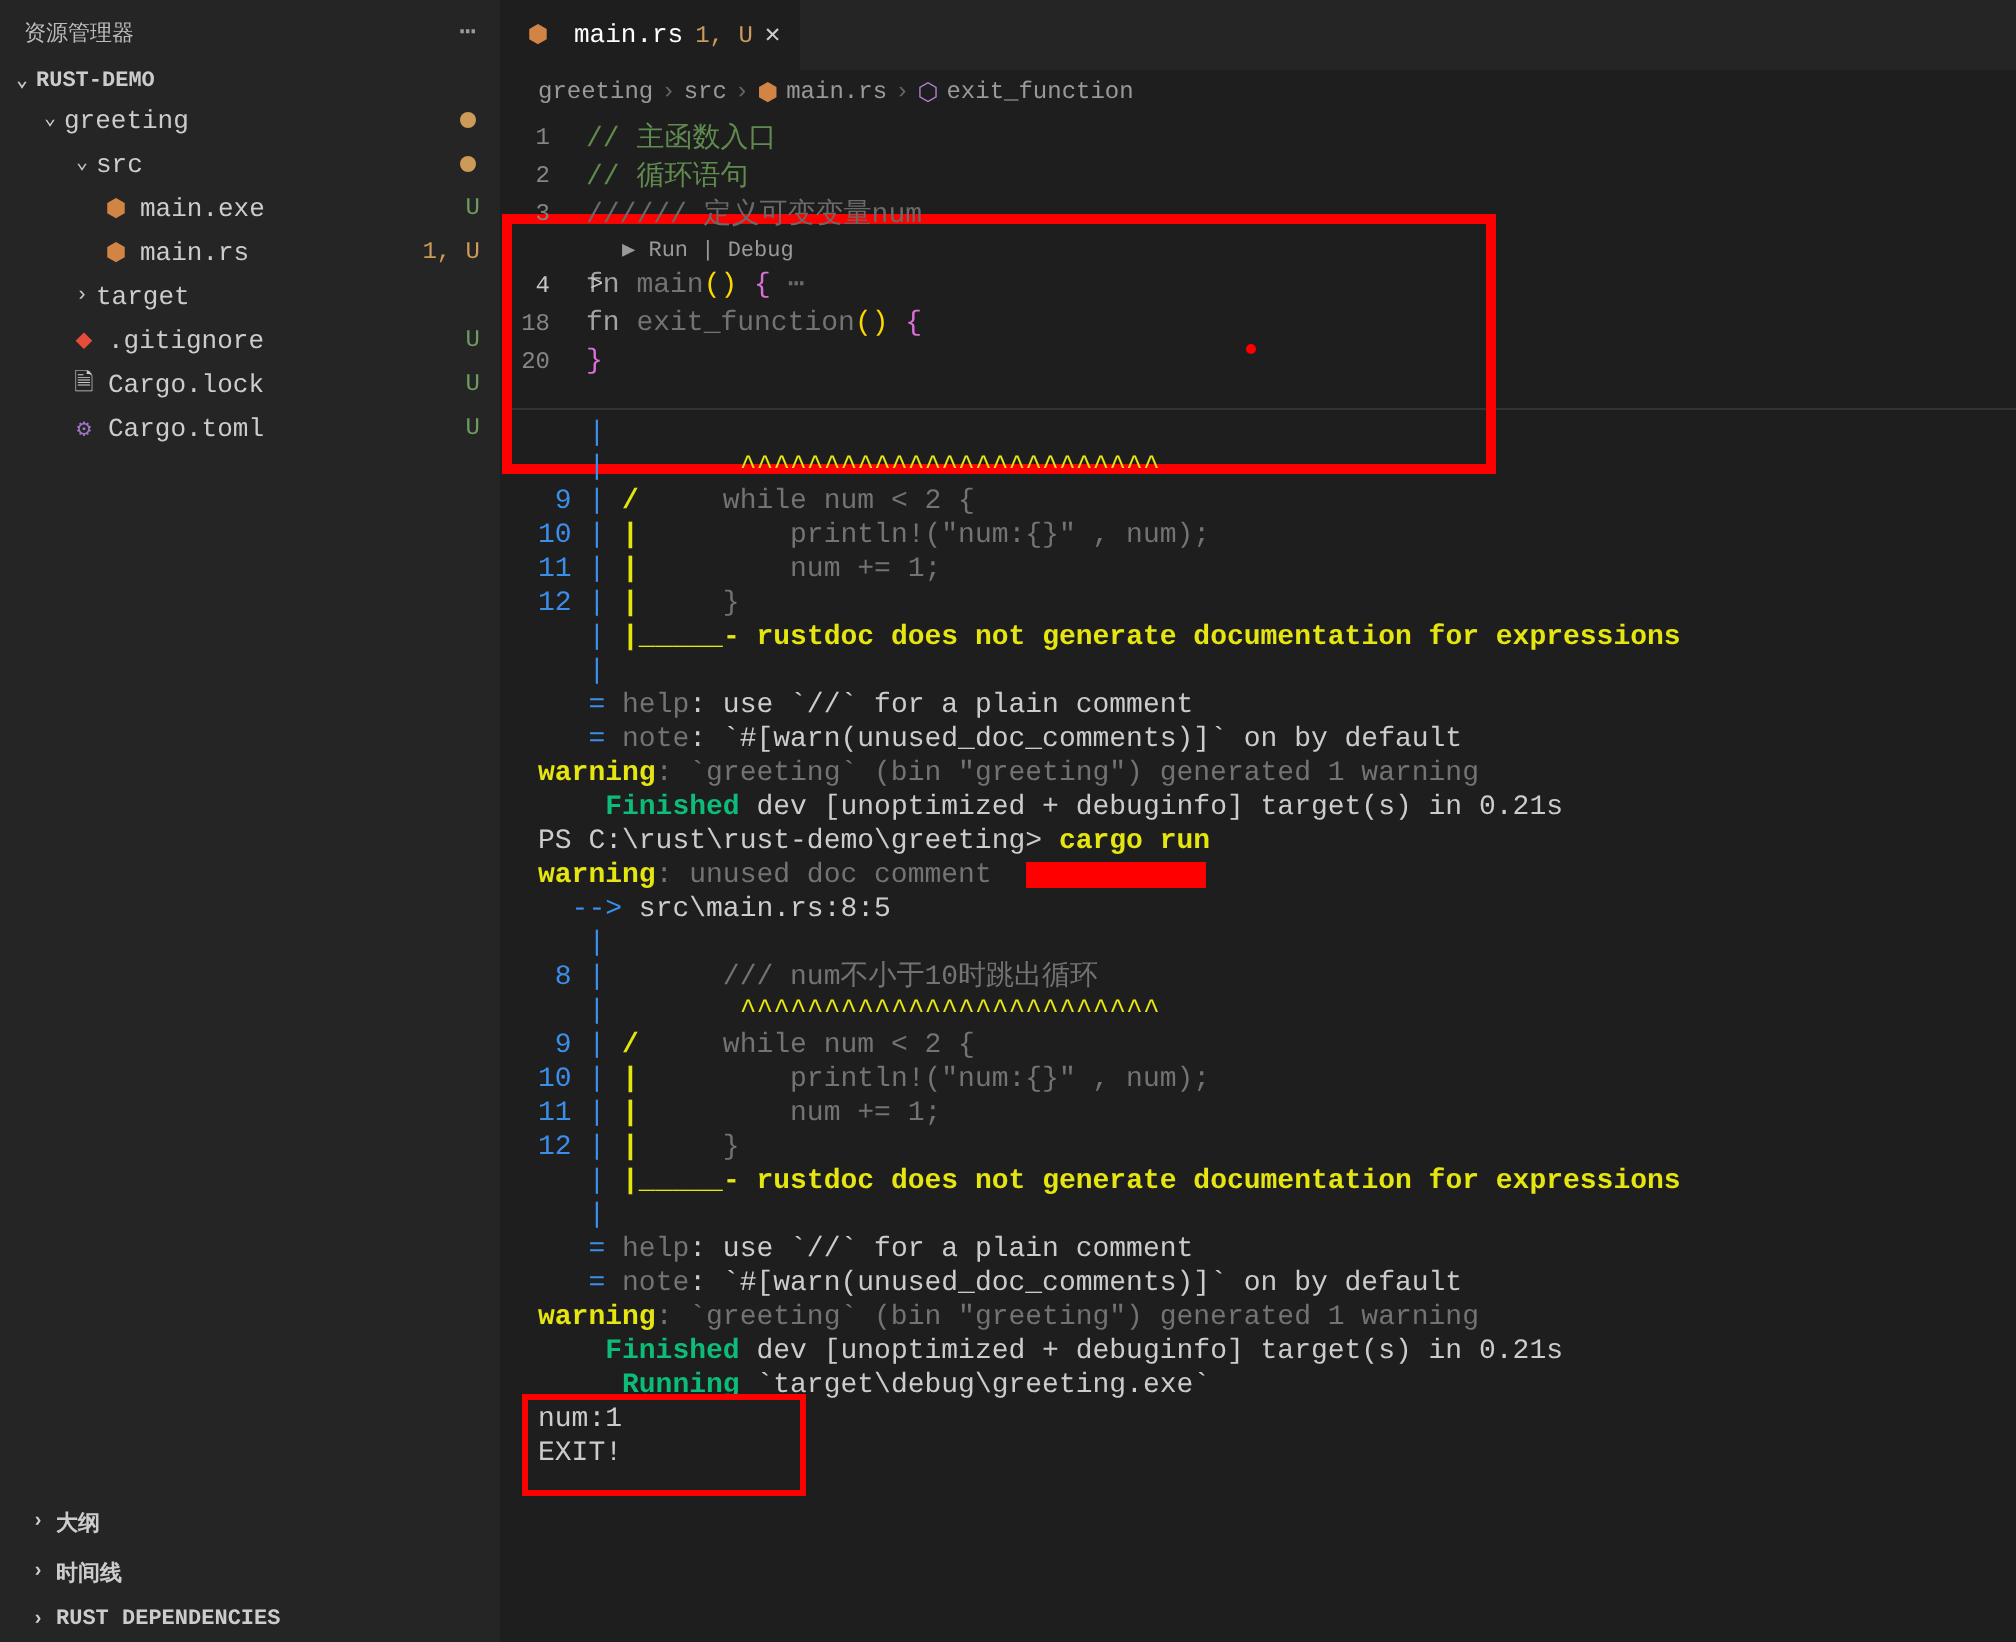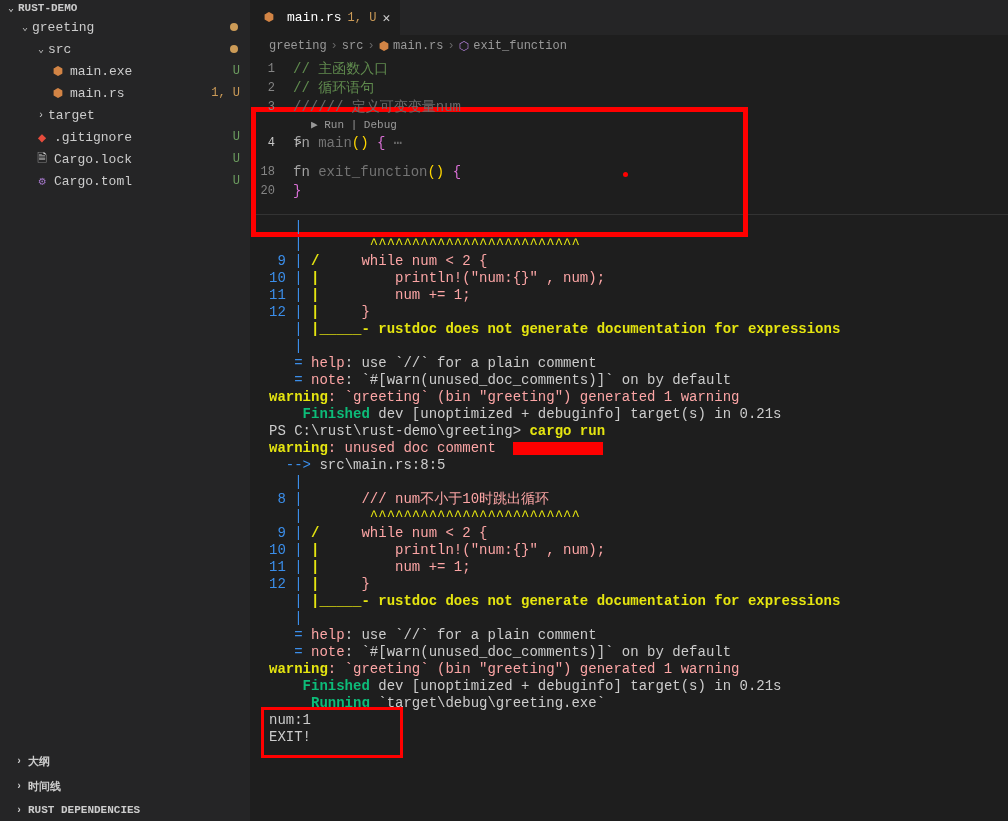--- a/index.html
+++ b/index.html
@@ -202,21 +202,21 @@
       overflow: hidden;
       font-size: 14px;
       line-height: 17px;
       white-space: pre;
       position: relative;
     }
     .term-cyan { color: #3b8eea; }
     .term-green { color: #0dbc79; font-weight: bold; }
     .term-yellow { color: #e5e510; font-weight: bold; }
     .term-yellow-wave { color: #e5e510; }
-    .term-white { color: #fca5a5; }
+    .term-white { color: #737373; }
     .term-gray { color: #cccccc; }
     .cargo-annotation {
       position: absolute;
       color: #ff0000;
       font-size: 20px;
       font-family: 'SimSun', serif;
       top: 0px;
       left: 302px;
     }
     .red-highlight {
@@ -247,20 +247,24 @@
       height: 19px;
       background: #282828;
       border: 1px solid #333;
       z-index: -1;
     }
   </style>
 </head>
 <body>
 
 <div class="sidebar">
+  <div class="sidebar-header">
+    <span class="sidebar-title">资源管理器</span>
+    <span class="dots">⋯</span>
+  </div>
   <div class="project-header">
     <span class="chevron">⌄</span>
     <span>RUST-DEMO</span>
   </div>
   <div class="tree" id="tree">
       <div class="tree-item indent-1">
         <span class="chevron">⌄</span>
         <span>greeting</span>
         <span class="dot-mod"></span>
       </div>
@@ -350,21 +354,21 @@
         <span class="line-num">3</span>
         <span class="code-text"><span class="comment-gray">////// 定义可变变量num</span></span>
       </div>
       <div class="codelens">▶ Run | Debug</div>
       <div class="gutter-line" style="position: relative;">
         <div class="current-line-bg"></div>
         <span class="line-num active">4</span>
         <span style="position: absolute; left: 44px; color: rgb(204, 204, 204); font-size: 11px;">&gt;</span>
         <span class="code-text"><span class="keyword">fn </span><span class="fn-name">main</span><span class="paren">()</span><span class="white"> </span><span class="brace">{</span><span class="comment-gray"> ⋯</span></span>
       </div>
-      <div class="gutter-line" style="position: relative; margin-top: 10px;">
+      <div class="gutter-line" style="position: relative;">
         <span class="line-num">18</span>
         <span class="code-text"><span class="keyword">fn </span><span class="fn-name">exit_function</span><span class="paren">()</span><span class="white"> </span><span class="brace">{</span></span>
       </div>
       <div class="gutter-line" style="position: relative;">
         <span class="line-num">20</span>
         <span class="code-text"><span class="brace">}</span></span>
       </div>
     </div>
   <div class="panel-area">
     <div class="terminal" id="terminal"><div style="position: relative;"><span class="term-cyan">   | </span></div><div style="position: relative;"><span class="term-cyan">   |        </span><span class="term-yellow-wave">^^^^^^^^^^^^^^^^^^^^^^^^^</span></div><div style="position: relative;"><span class="term-cyan"> 9 | </span><span class="term-yellow">/</span><span class="term-white">     while num &lt; 2 {</span></div><div style="position: relative;"><span class="term-cyan">10 | </span><span class="term-yellow">|</span><span class="term-white">         println!("num:{}" , num);</span></div><div style="position: relative;"><span class="term-cyan">11 | </span><span class="term-yellow">|</span><span class="term-white">         num += 1;</span></div><div style="position: relative;"><span class="term-cyan">12 | </span><span class="term-yellow">|</span><span class="term-white">     }</span></div><div style="position: relative;"><span class="term-cyan">   | </span><span class="term-yellow">|_____</span><span class="term-yellow">- rustdoc does not generate documentation for expressions</span></div><div style="position: relative;"><span class="term-cyan">   |</span></div><div style="position: relative;"><span class="term-cyan">   = </span><span class="term-white">help</span><span class="term-gray">: use `//` for a plain comment</span></div><div style="position: relative;"><span class="term-cyan">   = </span><span class="term-white">note</span><span class="term-gray">: `#[warn(unused_doc_comments)]` on by default</span></div><div style="position: relative;"><span class="term-white"></span></div><div style="position: relative;"><span class="term-yellow">warning</span><span class="term-white">: `greeting` (bin "greeting") generated 1 warning</span></div><div style="position: relative;"><span class="term-green">    Finished</span><span class="term-gray"> dev [unoptimized + debuginfo] target(s) in 0.21s</span></div><div style="position: relative;"><span class="term-gray">PS C:\rust\rust-demo\greeting&gt; </span><span class="term-yellow">cargo run</span></div><div style="position: relative;"><span class="term-yellow">warning</span><span class="term-white">: unused doc comment  </span><span class="red-highlight"></span></div><div style="position: relative;"><span class="term-cyan">  --&gt; </span><span class="term-gray">src\main.rs:8:5</span></div><div style="position: relative;"><span class="term-cyan">   |</span></div><div style="position: relative;"><span class="term-cyan"> 8 |  </span><span class="term-white">     /// num不小于10时跳出循环</span></div><div style="position: relative;"><span class="term-cyan">   |        </span><span class="term-yellow-wave">^^^^^^^^^^^^^^^^^^^^^^^^^</span></div><div style="position: relative;"><span class="term-cyan"> 9 | </span><span class="term-yellow">/</span><span class="term-white">     while num &lt; 2 {</span></div><div style="position: relative;"><span class="term-cyan">10 | </span><span class="term-yellow">|</span><span class="term-white">         println!("num:{}" , num);</span></div><div style="position: relative;"><span class="term-cyan">11 | </span><span class="term-yellow">|</span><span class="term-white">         num += 1;</span></div><div style="position: relative;"><span class="term-cyan">12 | </span><span class="term-yellow">|</span><span class="term-white">     }</span></div><div style="position: relative;"><span class="term-cyan">   | </span><span class="term-yellow">|_____</span><span class="term-yellow">- rustdoc does not generate documentation for expressions</span></div><div style="position: relative;"><span class="term-cyan">   |</span></div><div style="position: relative;"><span class="term-cyan">   = </span><span class="term-white">help</span><span class="term-gray">: use `//` for a plain comment</span></div><div style="position: relative;"><span class="term-cyan">   = </span><span class="term-white">note</span><span class="term-gray">: `#[warn(unused_doc_comments)]` on by default</span></div><div style="position: relative;"><span class="term-white"></span></div><div style="position: relative;"><span class="term-yellow">warning</span><span class="term-white">: `greeting` (bin "greeting") generated 1 warning</span></div><div style="position: relative;"><span class="term-green">    Finished</span><span class="term-gray"> dev [unoptimized + debuginfo] target(s) in 0.21s</span></div><div style="position: relative;"><span class="term-green">     Running</span><span class="term-gray"> `target\debug\greeting.exe`</span></div><div style="position: relative;"><span class="term-gray">num:1</span><div class="output-box" style="top: -5px;"></div></div><div style="position: relative;"><span class="term-gray">EXIT!</span></div></div>

